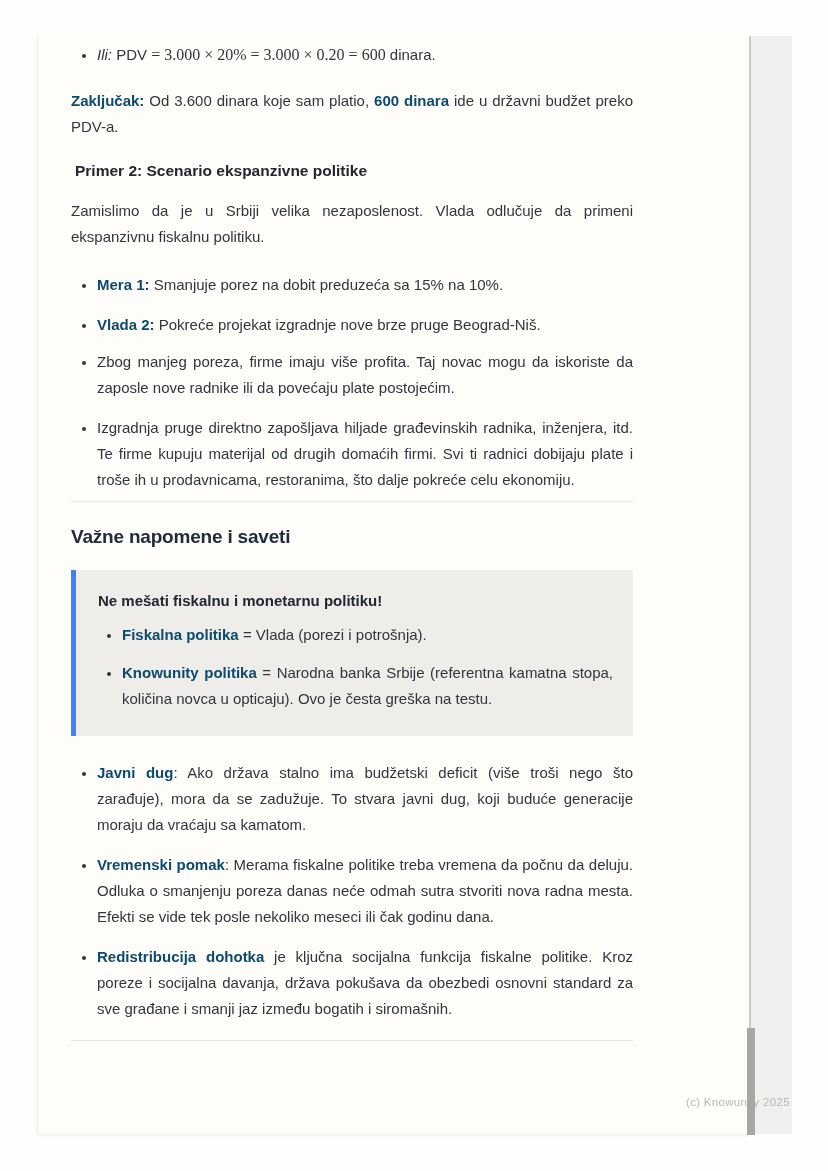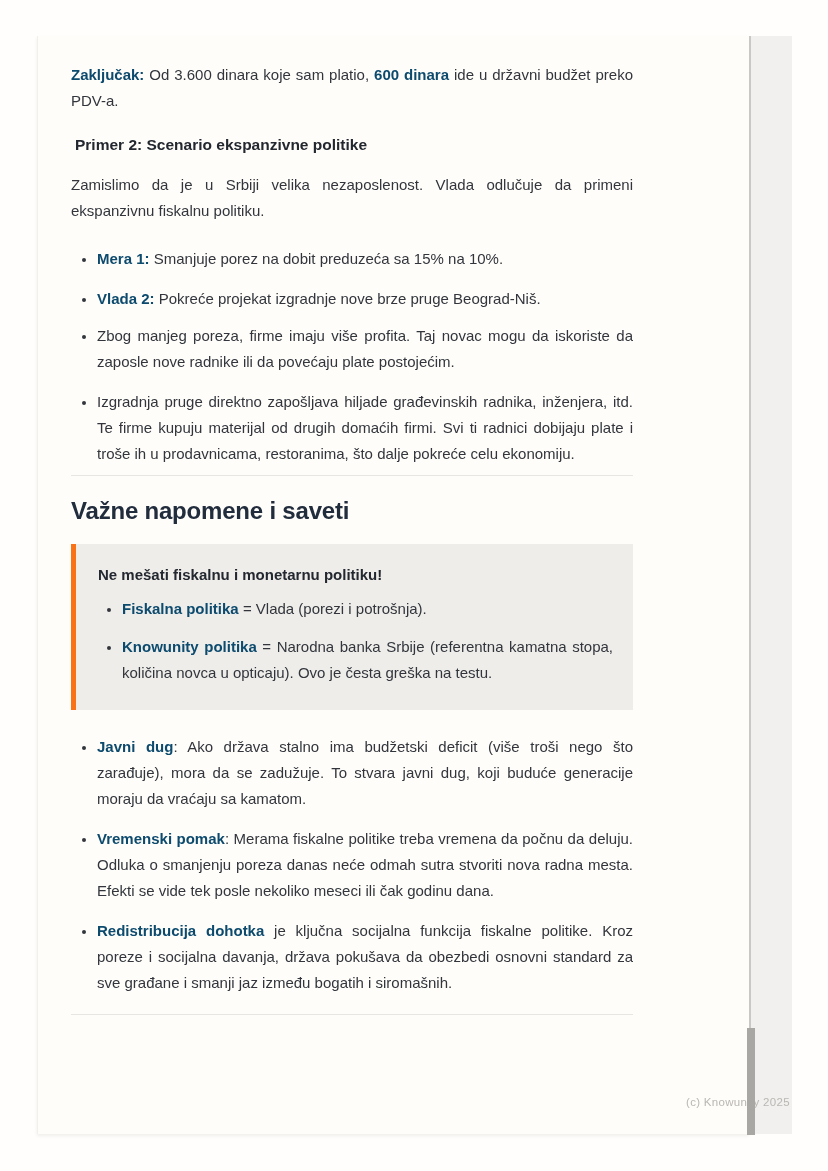--- a/index.html
+++ b/index.html
@@ -46,48 +46,51 @@
   }
   p{margin:0;text-align:justify;}
   ul{margin:0;padding-left:26px;list-style:disc;}
   li{text-align:justify;}
   li + li{margin-top:14px;}
   li::marker{color:#32363c;font-size:13px;}
   em{font-style:italic;}
   strong{font-weight:bold;color:#0c4a6e;}
   .math{font-family:"Liberation Serif", serif;font-size:16px;}
   h3{margin:4px;font-size:15.5px;line-height:26px;font-weight:bold;color:#23272f;}
-  h2{margin:0;font-size:24px;line-height:30px;font-weight:bold;color:#212c3d;letter-spacing:-0.2px;}
+  h2{margin:0;font-size:19px;line-height:30px;font-weight:bold;color:#212c3d;letter-spacing:-0.2px;}
   .hr{border:0;border-top:1px solid #e7e6e2;margin:0;height:0;}
   .mt-zakljucak{margin-top:20px;}
   .mt-h3a{margin-top:18px;}
   .mt-zamislimo{margin-top:14px;}
   .mt-mere{margin-top:22px;}
   .mt-h3b{margin-top:17px;}
   .mt-pomaze{margin-top:11px;}
   .mt-hr1{margin-top:8px;}
   .mt-h2{margin-top:20px;}
   .mt-callout{margin-top:18px;}
   .mt-napomene{margin-top:24px;}
   .mt-hr2{margin-top:18px;}
   .callout{
     background:#eeedea;
-    border-left:5px solid #f97316;
+    border-left:5px solid #3b82f6;
     padding:18px 20px 24px 22px;
   }
   .callout-title{font-weight:bold;color:#23272f;margin:0;text-align:left;}
   .callout ul{margin-top:8px;padding-left:24px;}
   .callout li + li{margin-top:12px;}
 </style>
 </head>
 <body>
 
 <div class="page">
   <div class="content">
 
+    <ul>
+      <li><em>Ili:</em> <span>PDV</span> <span class="math">= 3.000 × 20% = 3.000 × 0.20 = 600</span> <span>dinara.</span></li>
+    </ul>
 
     <p class="mt-zakljucak"><strong>Zaključak:</strong> <span>Od 3.600 dinara koje sam platio,</span> <strong>600 dinara</strong> <span>ide u državni budžet preko PDV-a.</span></p>
 
     <h3 class="mt-h3a">Primer 2: Scenario ekspanzivne politike</h3>
 
     <p class="mt-zamislimo">Zamislimo da je u Srbiji velika nezaposlenost. Vlada odlučuje da primeni ekspanzivnu fiskalnu politiku.</p>
 
     <ul class="mt-mere">
       <li><strong>Mera 1:</strong> <span>Smanjuje porez na dobit preduzeća sa 15% na 10%.</span></li>
       <li><strong>Vlada 2:</strong> <span>Pokreće projekat izgradnje nove brze pruge Beograd-Niš.</span></li>

